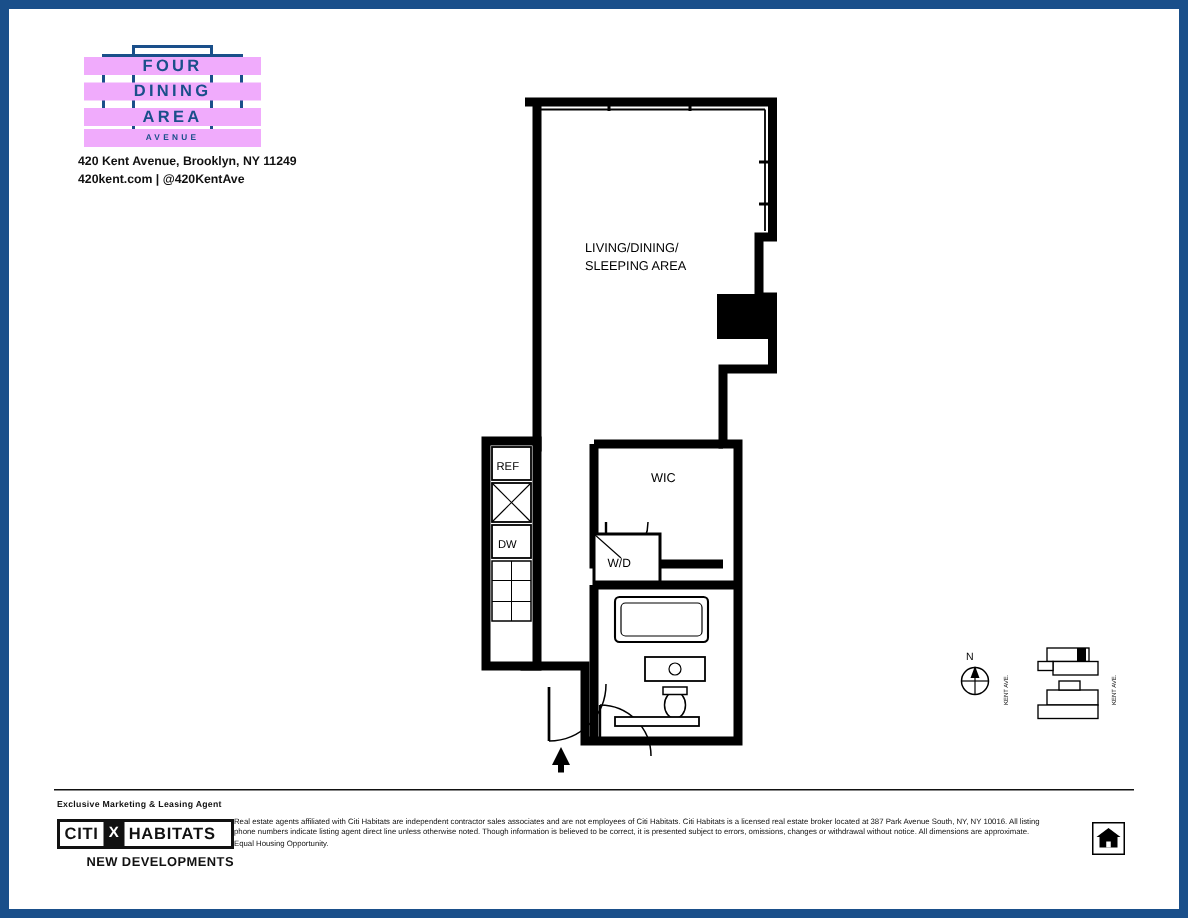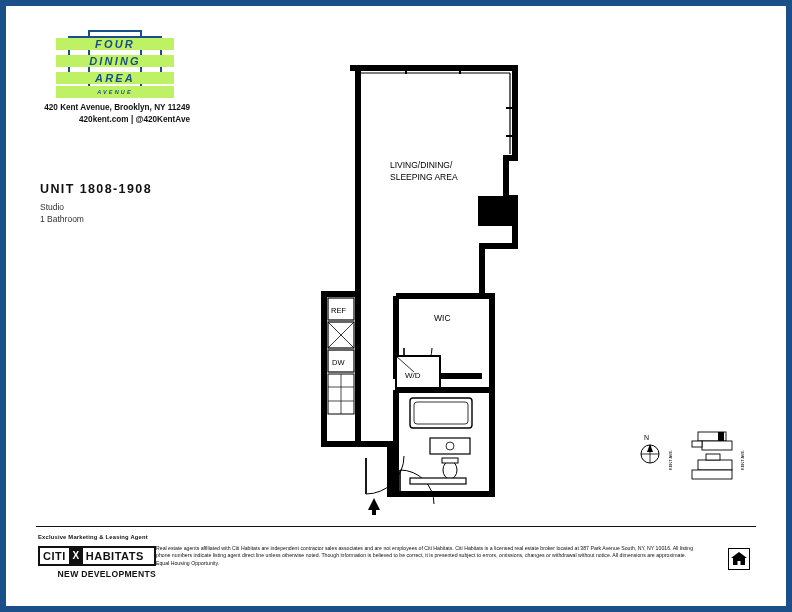--- a/index.html
+++ b/index.html
@@ -48,42 +48,41 @@
   .logo-box.b2 { left: 32px;  top: 0px;  width: 54px; height: 58px; }
   .logo-text {
     position: absolute;
     left: 0;
     width: 118px;
     text-align: center;
     color: #1a4f8a;
     font-weight: bold;
     letter-spacing: 2.2px;
     font-size: 11px;
-    background: #bef264;
+    background: #f0abfc;
     line-height: 12px;
-    font-style: italic;
   }
   .logo-text.l1 { top: 8px; }
   .logo-text.l2 { top: 25px; }
   .logo-text.l3 { top: 42px; }
   .logo-text.l4 {
     top: 56px;
     font-size: 5.5px;
     letter-spacing: 2.2px;
     font-weight: bold;
   }
   .addr {
     margin-top: 10px;
-    text-align: right;
+    text-align: left;
     font-size: 8.2px;
     line-height: 12px;
     color: #111111;
     font-weight: bold;
     width: 150px;
-    margin-left: 0px;
+    margin-left: 12px;
   }
   .addr .l2 { font-weight: bold; }
 
   
   #unit-block {
     position: absolute;
     left: 34px;
     top: 176px;
     width: 220px;
   }
@@ -215,25 +214,20 @@
         <div class="logo-text l2">DINING</div>
         <div class="logo-text l3">AREA</div>
         <div class="logo-text l4">AVENUE</div>
       </div>
       <div class="addr">
         <div class="l1">420 Kent Avenue, Brooklyn, NY 11249</div>
         <div class="l2">420kent.com | @420KentAve</div>
       </div>
     </div>
 
-    <div id="unit-block">
-      <div id="unit-title">UNIT 1808-1908</div>
-      <div id="unit-sub1">Studio</div>
-      <div id="unit-sub2">1 Bathroom</div>
-    </div>
 
     <div id="floorplan">
       <svg width="230" height="470" viewBox="0 0 230 470" xmlns="http://www.w3.org/2000/svg">
         <g fill="none" stroke="#000000" stroke-width="1">
 
           <path d="M 40 22 L 205 22 L 205 112 L 196 112 L 196 152 L 205 152 L 205 200
                    L 172 200 L 172 250 L 182 250 L 182 448 L 80 448 L 80 398 L 40 398
                    L 40 252 L 48 252 L 48 244 L 48 22 Z" fill="none" stroke="#000000" stroke-width="6" stroke-linejoin="miter"></path>
 
           <line x1="46" y1="27" x2="200" y2="27" stroke="#000000" stroke-width="1.2"></line>

